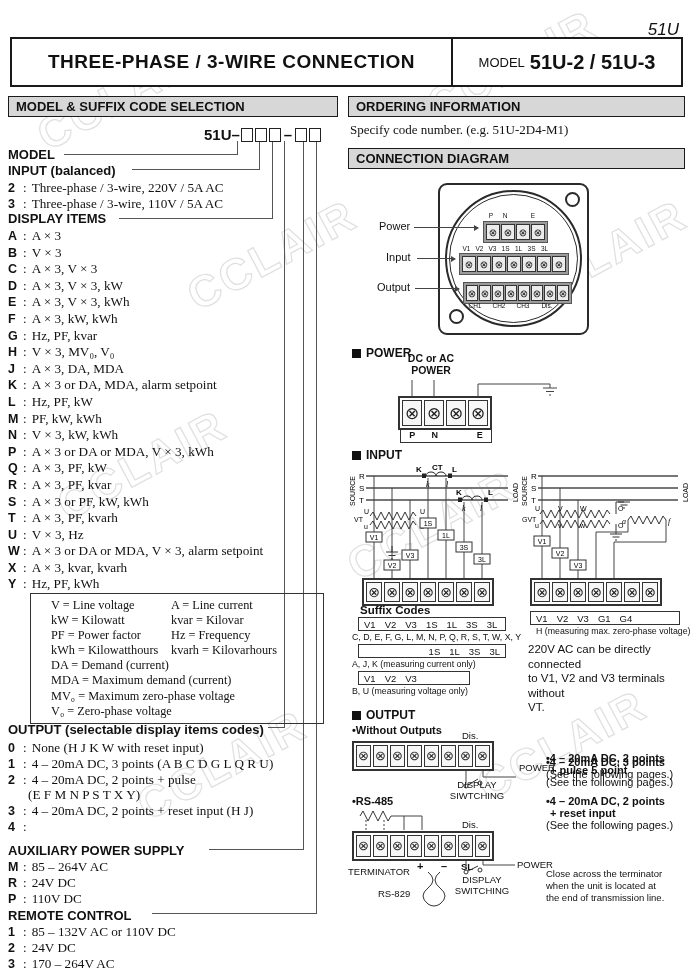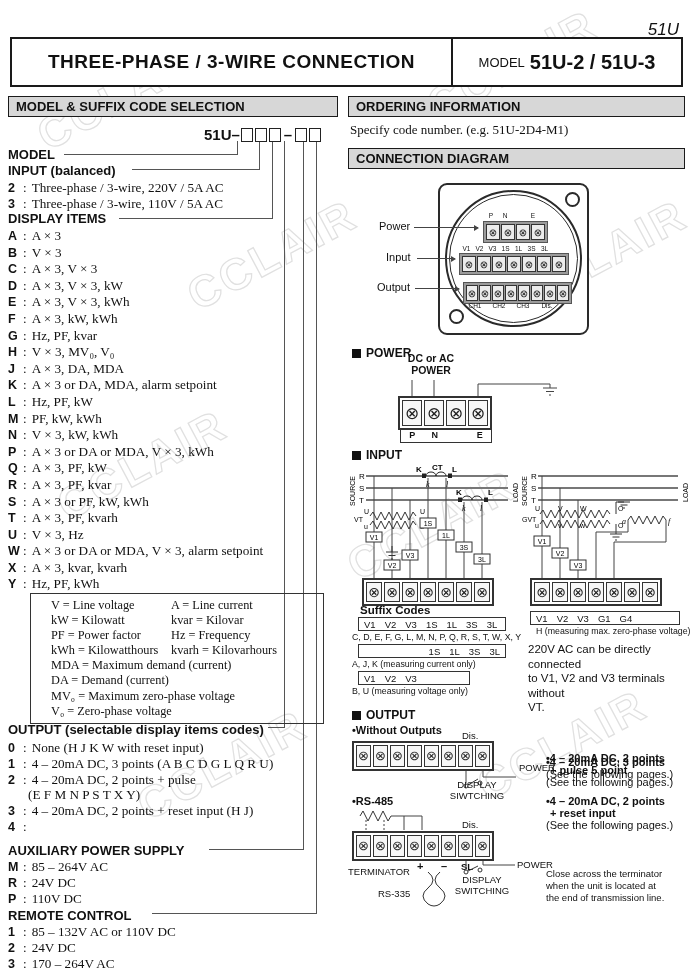--- a/index.html
+++ b/index.html
@@ -269,22 +269,22 @@
 
   <div class="abs z legendbox" style="left:30px;top:593px;width:252px">
     <span>V = Line voltage</span>
       <span>A = Line current</span>
     <span>kW = Kilowatt</span>
       <span>kvar = Kilovar</span>
     <span>PF = Power factor</span>
       <span>Hz = Frequency</span>
     <span>kWh = Kilowatthours</span>
       <span>kvarh = Kilovarhours</span>
+    <span class="full">DA = Demand (current)</span>
     <span class="full">MDA = Maximum demand (current)</span>
-    <span class="full">DA = Demand (current)</span>
     <span class="full">MV₀ = Maximum zero-phase voltage</span>
     <span class="full">V₀ = Zero-phase voltage</span>
   </div>
 
   <div class="abs h z" style="left:8px;top:722px">OUTPUT (selectable display items codes)</div>
   <div class="abs z oo" style="left:8px;top:740px">
     <div class="row">
         <span class="code">0</span>
         <span class="colon">:</span>
         <span class="desc">None (H J K W with reset input)</span>
@@ -625,21 +625,21 @@
       <span class="t tC"></span>
   </div>
   <div class="abs z klbl" style="left:417px;top:860px">+</div>
   <div class="abs z klbl" style="left:441px;top:860px">–</div>
   <div class="abs z slbl" style="left:461px;top:861px;font-weight:bold">SL</div>
   <div class="abs z smnote" style="left:348px;top:866px">TERMINATOR</div>
   <svg class="abs z" style="left:408px;top:872px" width="50" height="38" viewBox="0 0 50 38">
     <path d="M20 0 Q30 8 20 16 Q10 24 20 32 M32 0 Q22 8 32 16 Q42 24 32 32" stroke="#333" fill="none"></path>
     <path d="M20 32 Q26 36 32 32" stroke="#333" fill="none"></path>
   </svg>
-  <div class="abs z slbl" style="left:378px;top:888px">RS-335</div>
+  <div class="abs z slbl" style="left:378px;top:888px">RS-829</div>
   <svg class="abs z" style="left:463px;top:861px" width="90" height="22" viewBox="0 0 90 22">
     <path d="M3 0 V8 M20 0 V4 H52" stroke="#444" fill="none"></path>
     <circle cx="3" cy="11" r="2" fill="none" stroke="#333"></circle>
       <path d="M5 10 L15 5" stroke="#333"></path>
       <circle cx="17" cy="9" r="2" fill="none" stroke="#333"></circle>
   </svg>
   <div class="abs z slbl" style="left:517px;top:859px">POWER</div>
   <div class="abs z slbl" style="left:446px;top:874px;width:72px;text-align:center">
     <div>DISPLAY</div>
     <div>SWITCHING</div>

